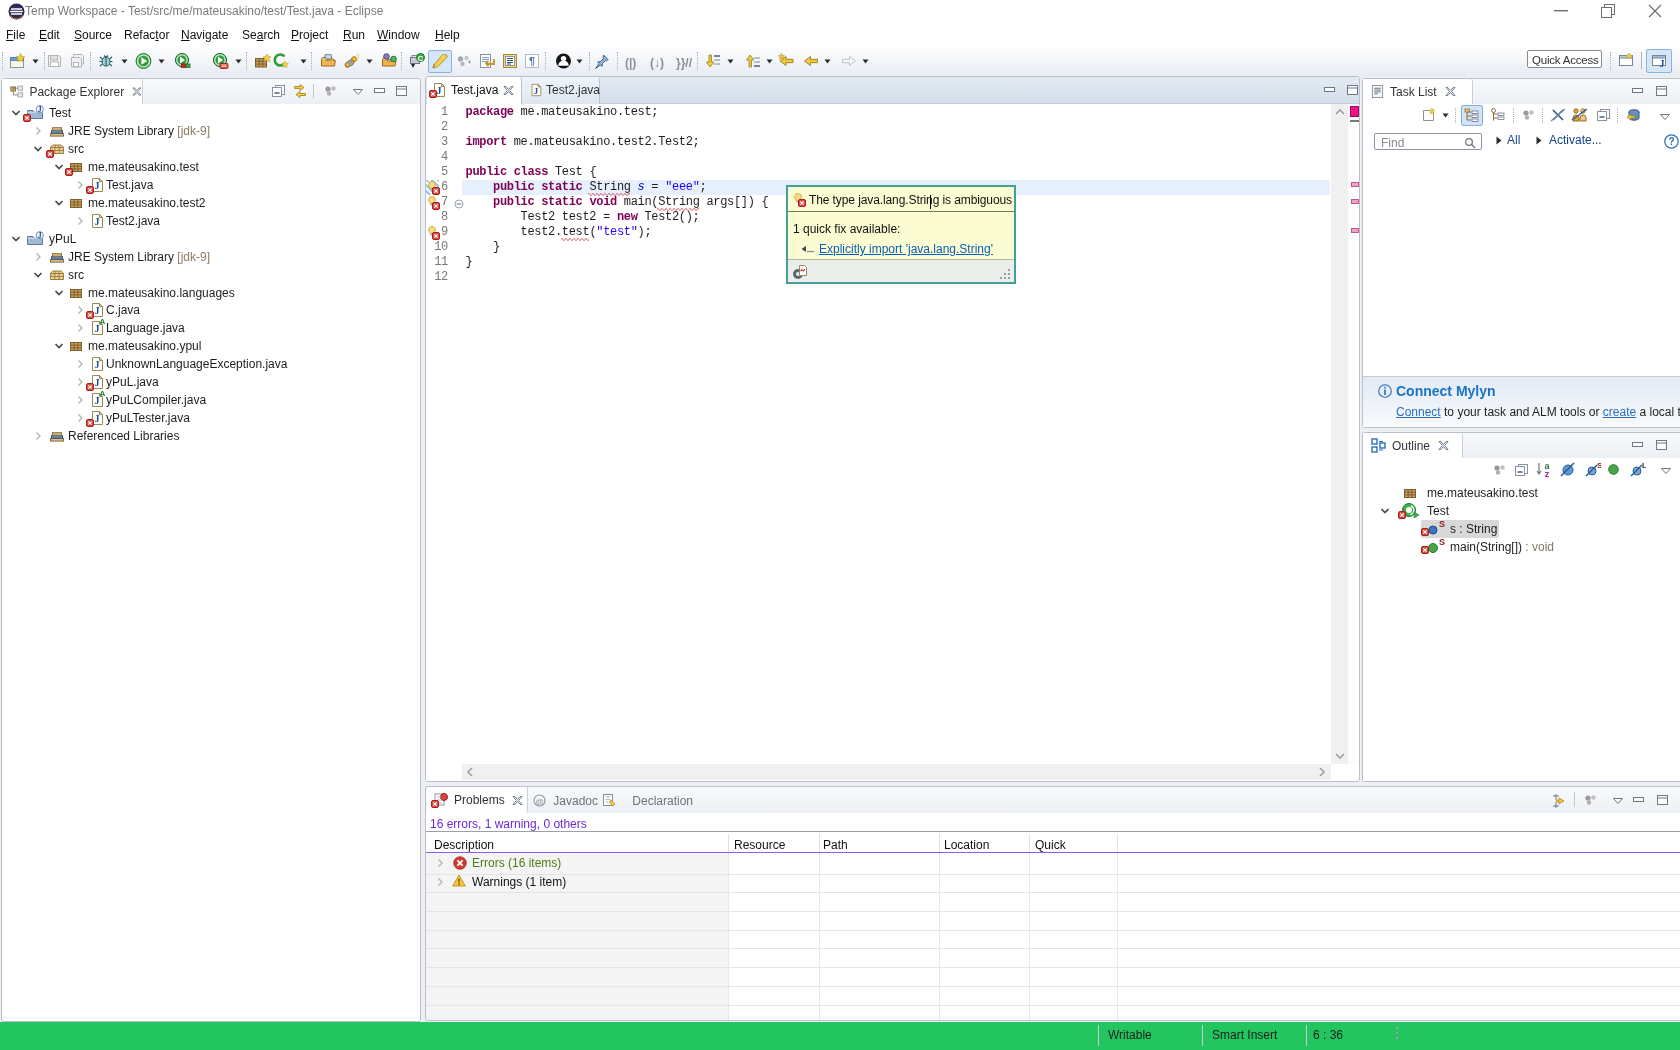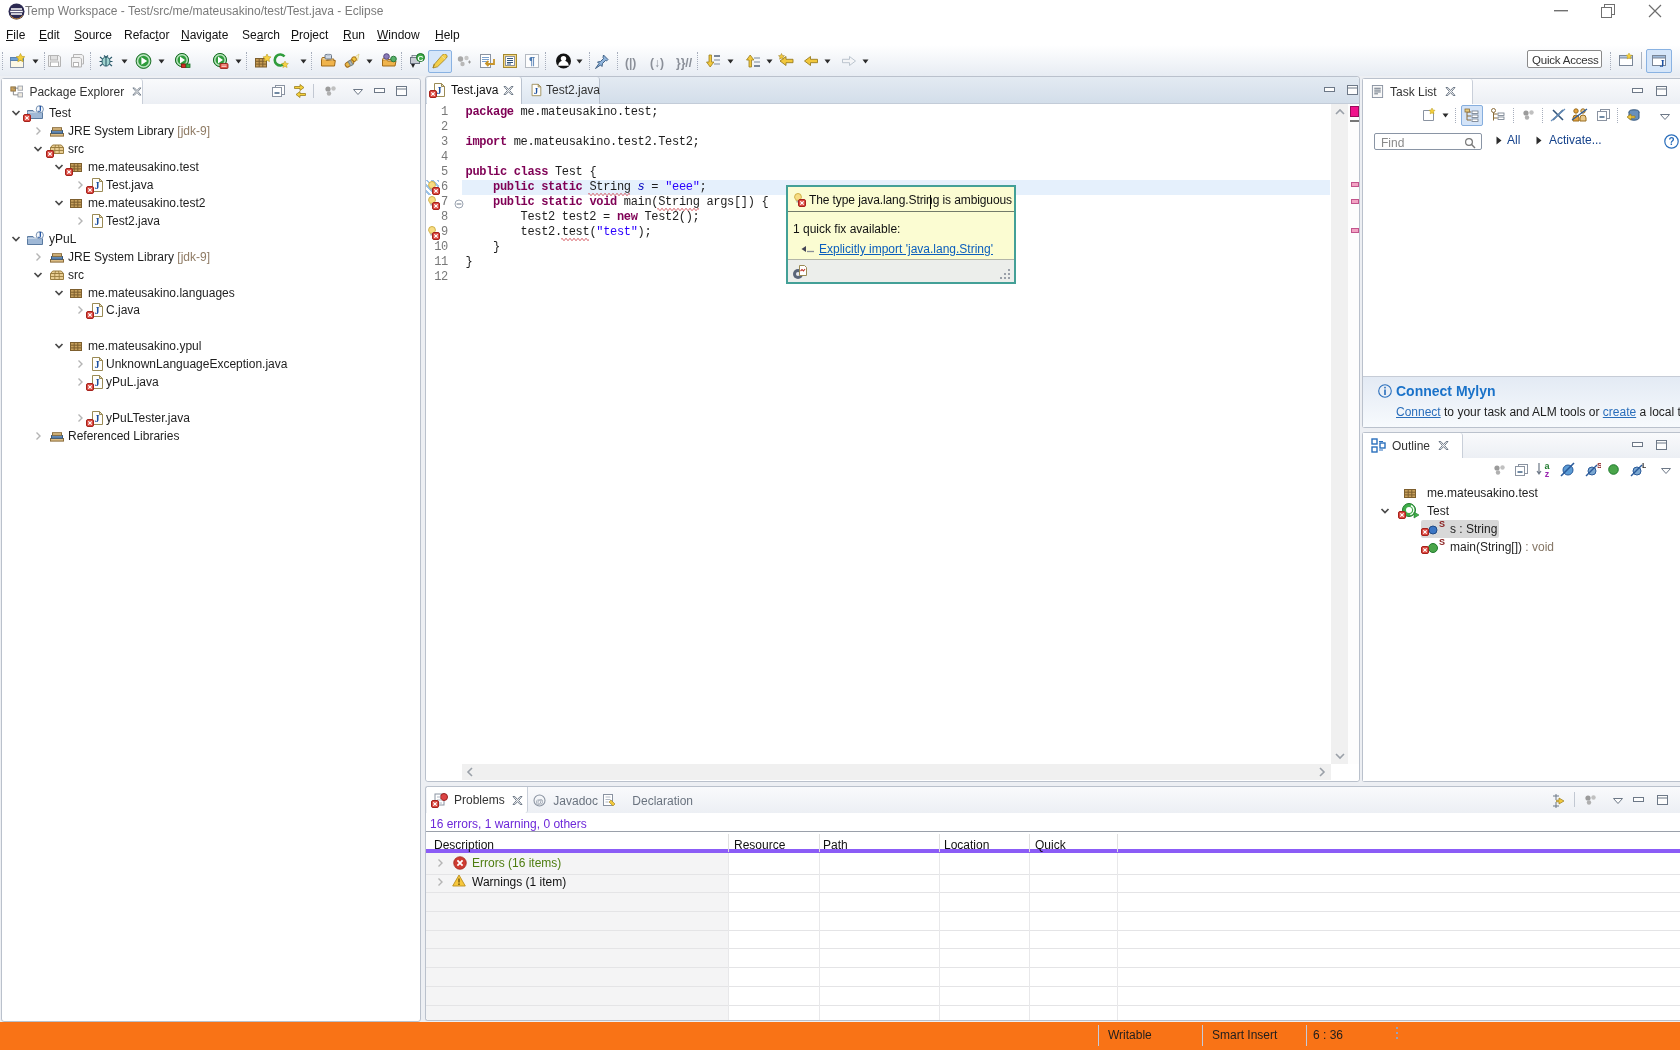--- a/index.html
+++ b/index.html
@@ -506,20 +506,34 @@
       <span class="abs" style="left:87px;top:1px;width:16px;height:16px">
         <svg width="16" height="16">
             <use href="#jfile"></use>
           </svg>
         <svg class="abs" style="left:-3px;top:9px" width="8" height="8">
             <use href="#errbadge"></use>
           </svg>
       </span>
       <span class="lbl" style="left:104px">C.java</span>
     </div>
+    <div class="trow" style="top:215px">
+      <svg class="abs" style="left:73px;top:4px" width="10" height="10">
+          <use href="#chev-r"></use>
+        </svg>
+      <span class="abs" style="left:87px;top:1px;width:16px;height:16px">
+        <svg width="16" height="16">
+            <use href="#jfile"></use>
+          </svg>
+        <svg class="abs" style="left:10px;top:-3px" width="7" height="8">
+            <use href="#abadge"></use>
+          </svg>
+      </span>
+      <span class="lbl" style="left:104px">Language.java</span>
+    </div>
     <div class="trow" style="top:233px">
       <svg class="abs" style="left:52px;top:4px" width="10" height="10">
           <use href="#chev-d"></use>
         </svg>
       <span class="abs" style="left:66px;top:1px;width:16px;height:16px">
         <svg width="16" height="16">
             <use href="#pkg"></use>
           </svg>
       </span>
       <span class="lbl" style="left:86px">me.mateusakino.ypul</span>
@@ -541,20 +555,34 @@
         </svg>
       <span class="abs" style="left:87px;top:1px;width:16px;height:16px">
         <svg width="16" height="16">
             <use href="#jfile"></use>
           </svg>
         <svg class="abs" style="left:-3px;top:9px" width="8" height="8">
             <use href="#errbadge"></use>
           </svg>
       </span>
       <span class="lbl" style="left:104px">yPuL.java</span>
+    </div>
+    <div class="trow" style="top:287px">
+      <svg class="abs" style="left:73px;top:4px" width="10" height="10">
+          <use href="#chev-r"></use>
+        </svg>
+      <span class="abs" style="left:87px;top:1px;width:16px;height:16px">
+        <svg width="16" height="16">
+            <use href="#jfile"></use>
+          </svg>
+        <svg class="abs" style="left:10px;top:-3px" width="7" height="8">
+            <use href="#abadge"></use>
+          </svg>
+      </span>
+      <span class="lbl" style="left:104px">yPuLCompiler.java</span>
     </div>
     <div class="trow" style="top:305px">
       <svg class="abs" style="left:73px;top:4px" width="10" height="10">
           <use href="#chev-r"></use>
         </svg>
       <span class="abs" style="left:87px;top:1px;width:16px;height:16px">
         <svg width="16" height="16">
             <use href="#jfile"></use>
           </svg>
         <svg class="abs" style="left:-3px;top:9px" width="8" height="8">
@@ -964,21 +992,21 @@
       <use href="#minbtn"></use>
     </svg>
   <svg class="abs" style="left:1230px;top:7px" width="13" height="12">
       <use href="#maxbtn"></use>
     </svg>
 
   <div class="abs" style="left:4px;top:30px;color:#6d28d9">16 errors, 1 warning, 0 others</div>
   <svg class="abs" style="left:146px;top:45px" width="12" height="6" viewBox="0 0 12 6">
       <path d="M1 5.5 L6 0.5 L11 5.5" fill="none" stroke="#555" stroke-width="1"></path>
     </svg>
-  <div class="abs" style="left:0;top:44px;right:0;height:22px;background:#fff;border-top:1px solid #9aa0aa;border-bottom:4px solid #8b5cf6">
+  <div class="abs" style="left:0;top:44px;right:0;height:22px;background:#fff;border-top:1px solid #9aa0aa;border-bottom:1px solid #8b5cf6">
     <span class="abs" style="left:8px;top:6px;color:#111">Description</span>
     <span class="abs" style="left:308px;top:6px;color:#111">Resource</span>
     <span class="abs" style="left:397px;top:6px;color:#111">Path</span>
     <span class="abs" style="left:518px;top:6px;color:#111">Location</span>
     <span class="abs" style="left:609px;top:6px;color:#111">Quick</span>
     <div class="abs" style="left:302px;top:2px;width:1px;height:18px;background:#e0e0e0"></div>
     <div class="abs" style="left:393px;top:2px;width:1px;height:18px;background:#e0e0e0"></div>
     <div class="abs" style="left:513px;top:2px;width:1px;height:18px;background:#e0e0e0"></div>
     <div class="abs" style="left:603px;top:2px;width:1px;height:18px;background:#e0e0e0"></div>
     <div class="abs" style="left:691px;top:2px;width:1px;height:18px;background:#e0e0e0"></div>
@@ -1011,21 +1039,21 @@
         <use href="#chev-r"></use>
       </svg>
     <span class="abs" style="left:26px;top:21px;width:14px;height:13px">
         <svg width="14" height="13">
           <use href="#warntri"></use>
         </svg>
       </span>
     <span class="abs" style="left:46px;top:22px;color:#111">Warnings (1 item)</span>
   </div>
 </div>
-<div class="abs" style="left:0;top:1022px;width:1680px;height:28px;background:#f97316">
+<div class="abs" style="left:0;top:1022px;width:1680px;height:28px;background:#22c55e">
   <span class="abs" style="left:1108px;top:6px">Writable</span>
   <span class="abs" style="left:1212px;top:6px">Smart Insert</span>
   <span class="abs" style="left:1313px;top:6px">6 : 36</span>
   <div class="abs" style="left:1396px;top:5px;width:2px;height:2px;background:#9aa0b8;box-shadow:0 5px #9aa0b8,0 10px #9aa0b8"></div>
   <div class="abs" style="left:1098px;top:3px;width:1px;height:21px;background:#c6cada"></div>
   <div class="abs" style="left:1202px;top:3px;width:1px;height:21px;background:#c6cada"></div>
   <div class="abs" style="left:1306px;top:3px;width:1px;height:21px;background:#c6cada"></div>
 </div>
 
 </body></html>

